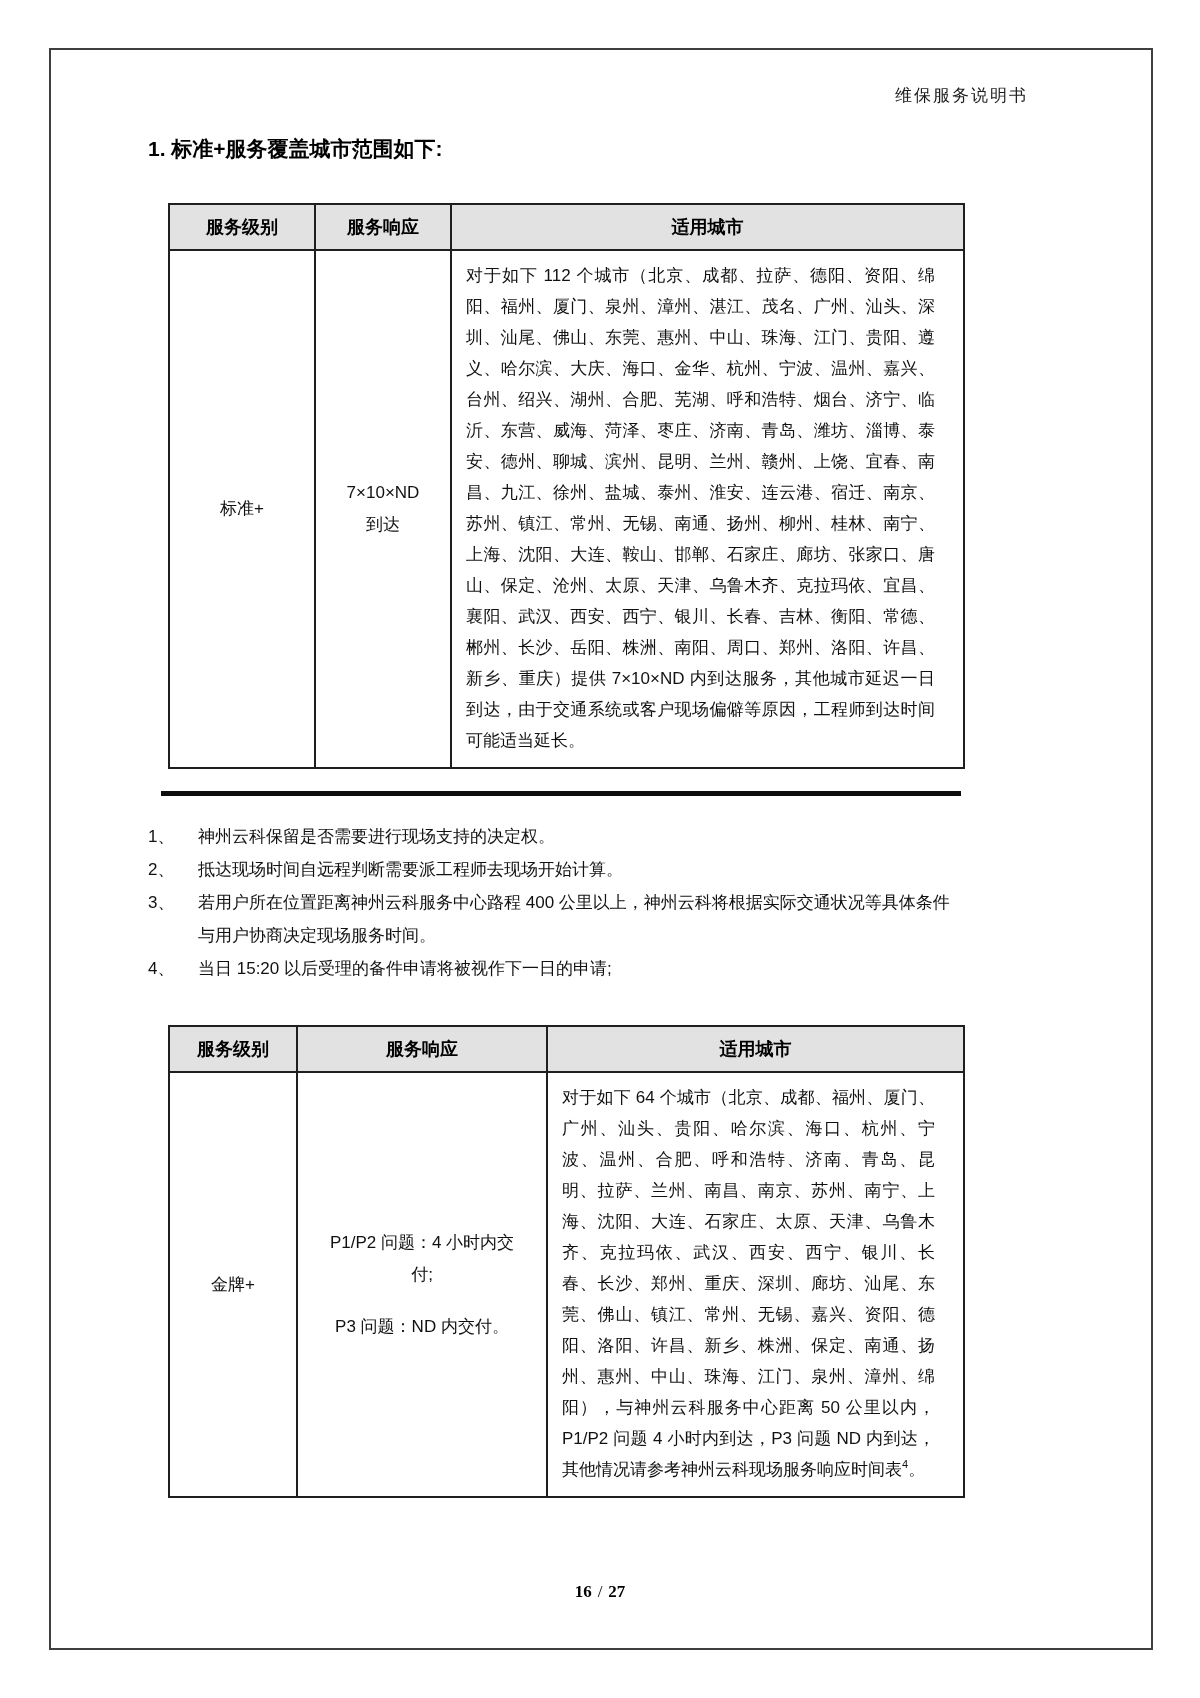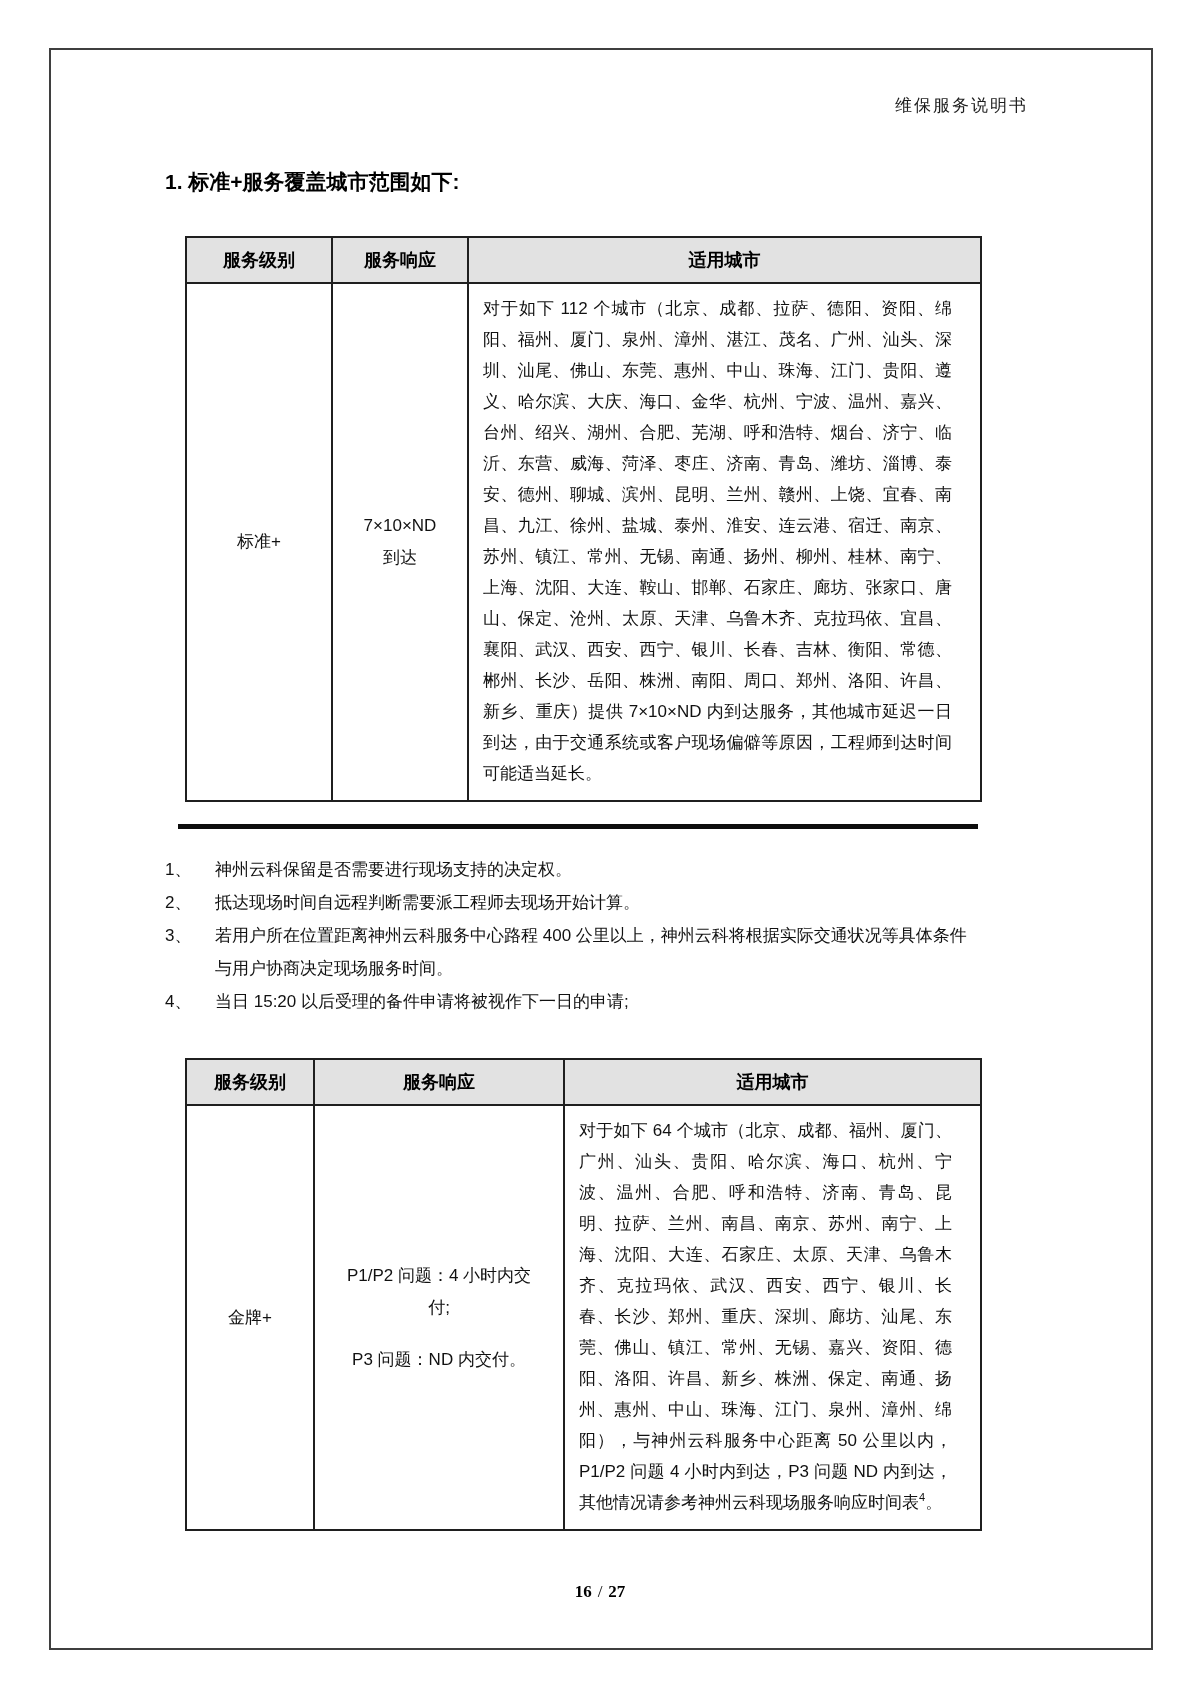--- a/index.html
+++ b/index.html
@@ -1,23 +1,23 @@
 <!DOCTYPE html>
 <html><head>
 <meta charset="utf-8">
 <style>
   html,body{margin:0;padding:0;background:#ffffff;}
   .page{position:relative;width:1200px;height:1698px;background:#ffffff;
         font-family:"Liberation Sans",sans-serif;color:#111111;overflow:hidden;}
   .frame{position:absolute;left:49px;top:48px;width:1104px;height:1602px;
          border:2px solid #3f3f3f;box-sizing:border-box;}
-  .header-right{position:absolute;top:94px;right:172px;
+  .header-right{position:absolute;top:84px;right:172px;
                 font-family:"Liberation Serif",serif;font-size:17px;
                 letter-spacing:2px;color:#1c1c1c;}
-  .doc{position:absolute;left:165px;top:135px;width:815px;margin-top:33px;}
+  .doc{position:absolute;left:148px;top:135px;width:815px;}
   .sec-heading{font-size:21px;font-weight:bold;margin:0;line-height:28px;color:#000;}
   .sec-heading.second{margin-top:45px;}
 
   table.svc{border-collapse:collapse;table-layout:fixed;margin-top:40px;margin-left:20px;
             width:795px;border:2px solid #1f1f1f;}
   table.svc th,table.svc td{border:2px solid #1f1f1f;box-sizing:border-box;}
   table.svc th{background:#e2e2e2;font-size:18px;font-weight:bold;
                text-align:center;padding:10px 10px;color:#000;}
   table.svc td{font-size:17px;color:#111;}
   td.center-cell{text-align:center;vertical-align:middle;line-height:32px;}

